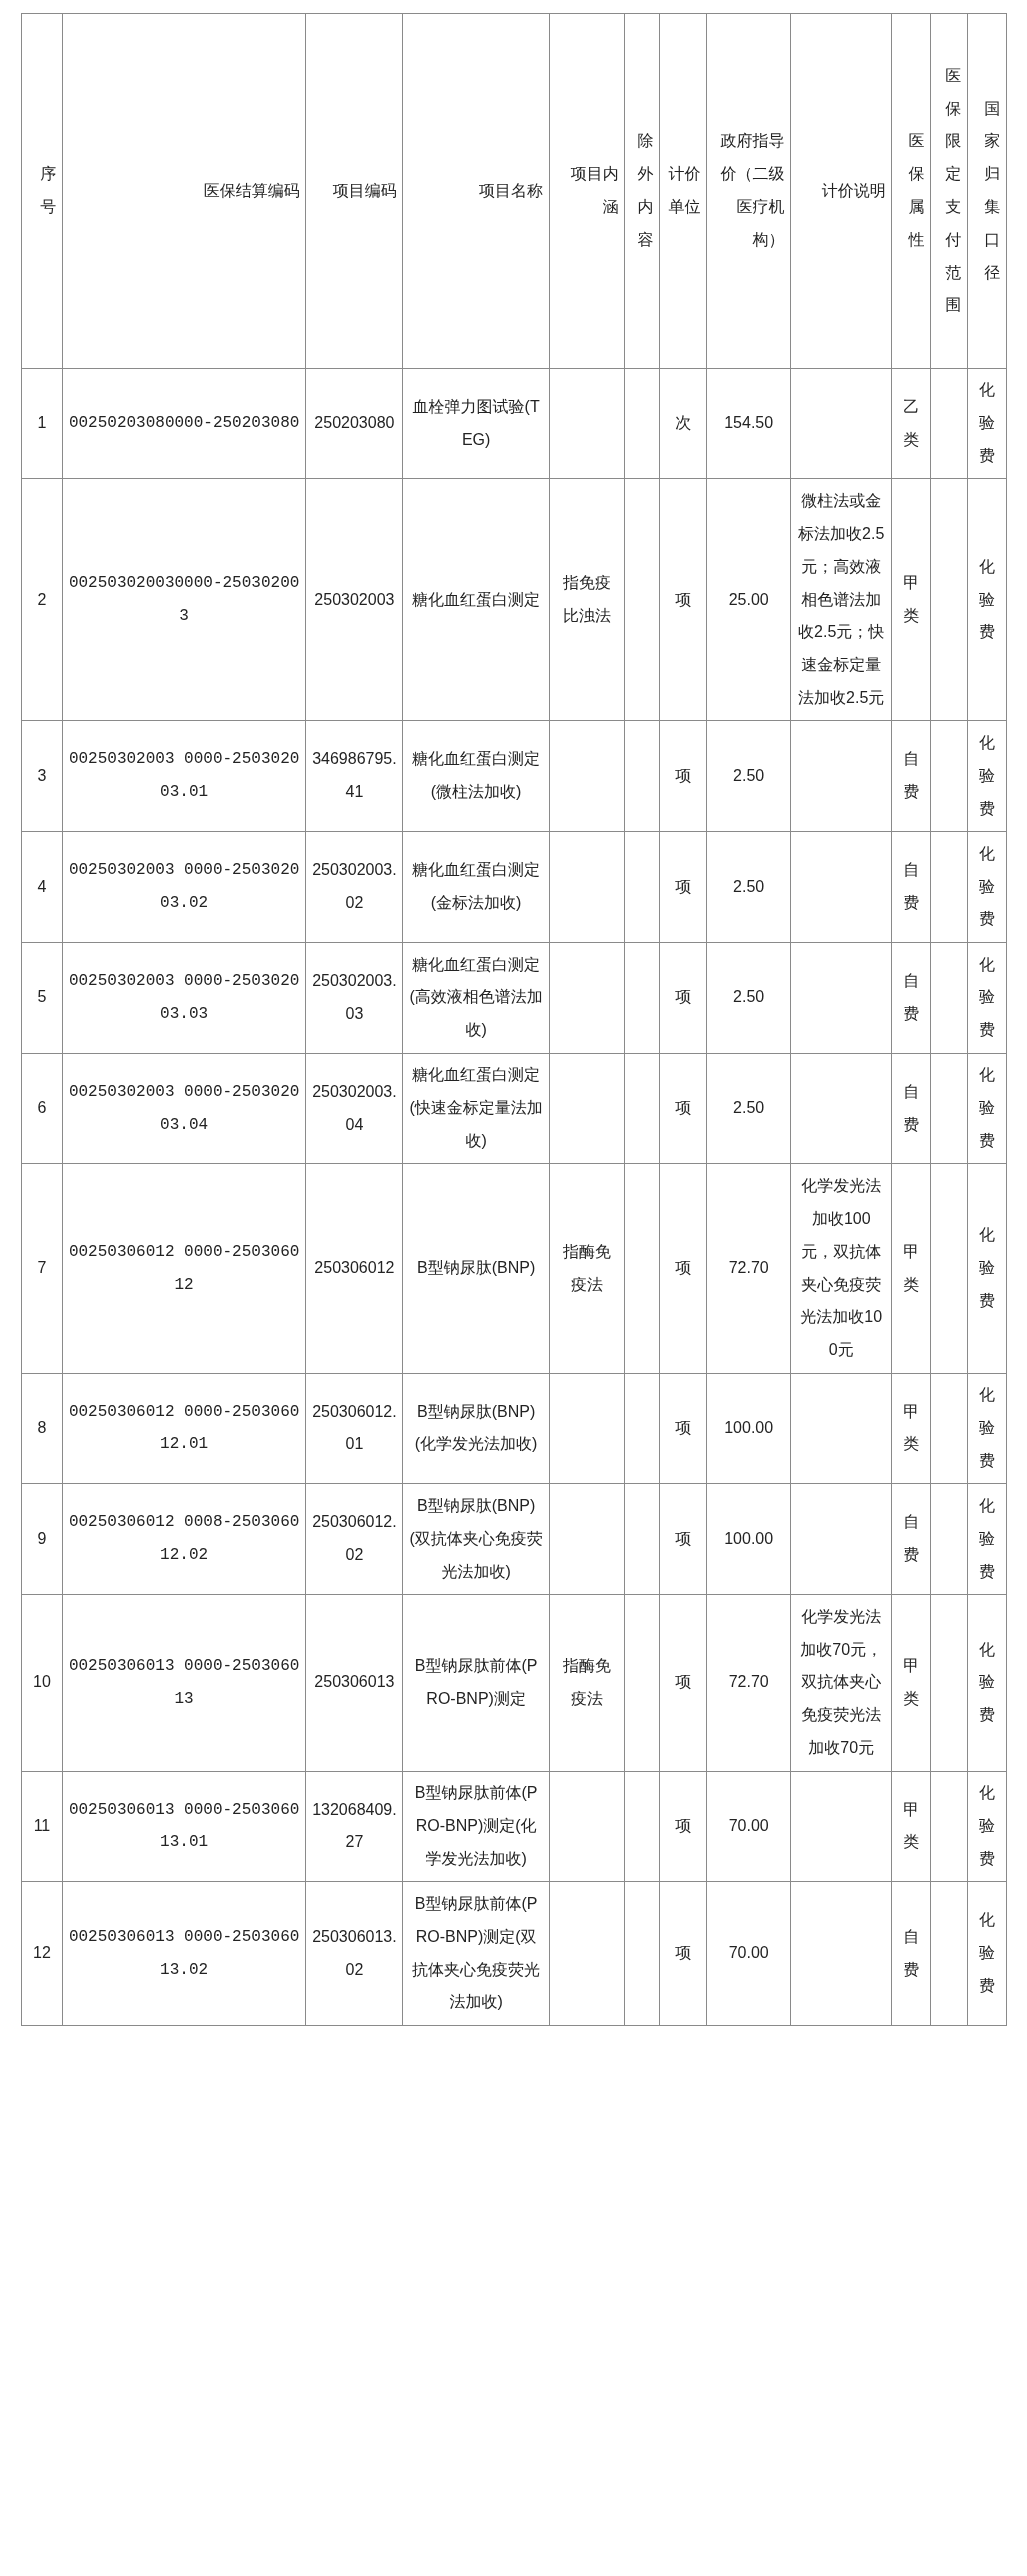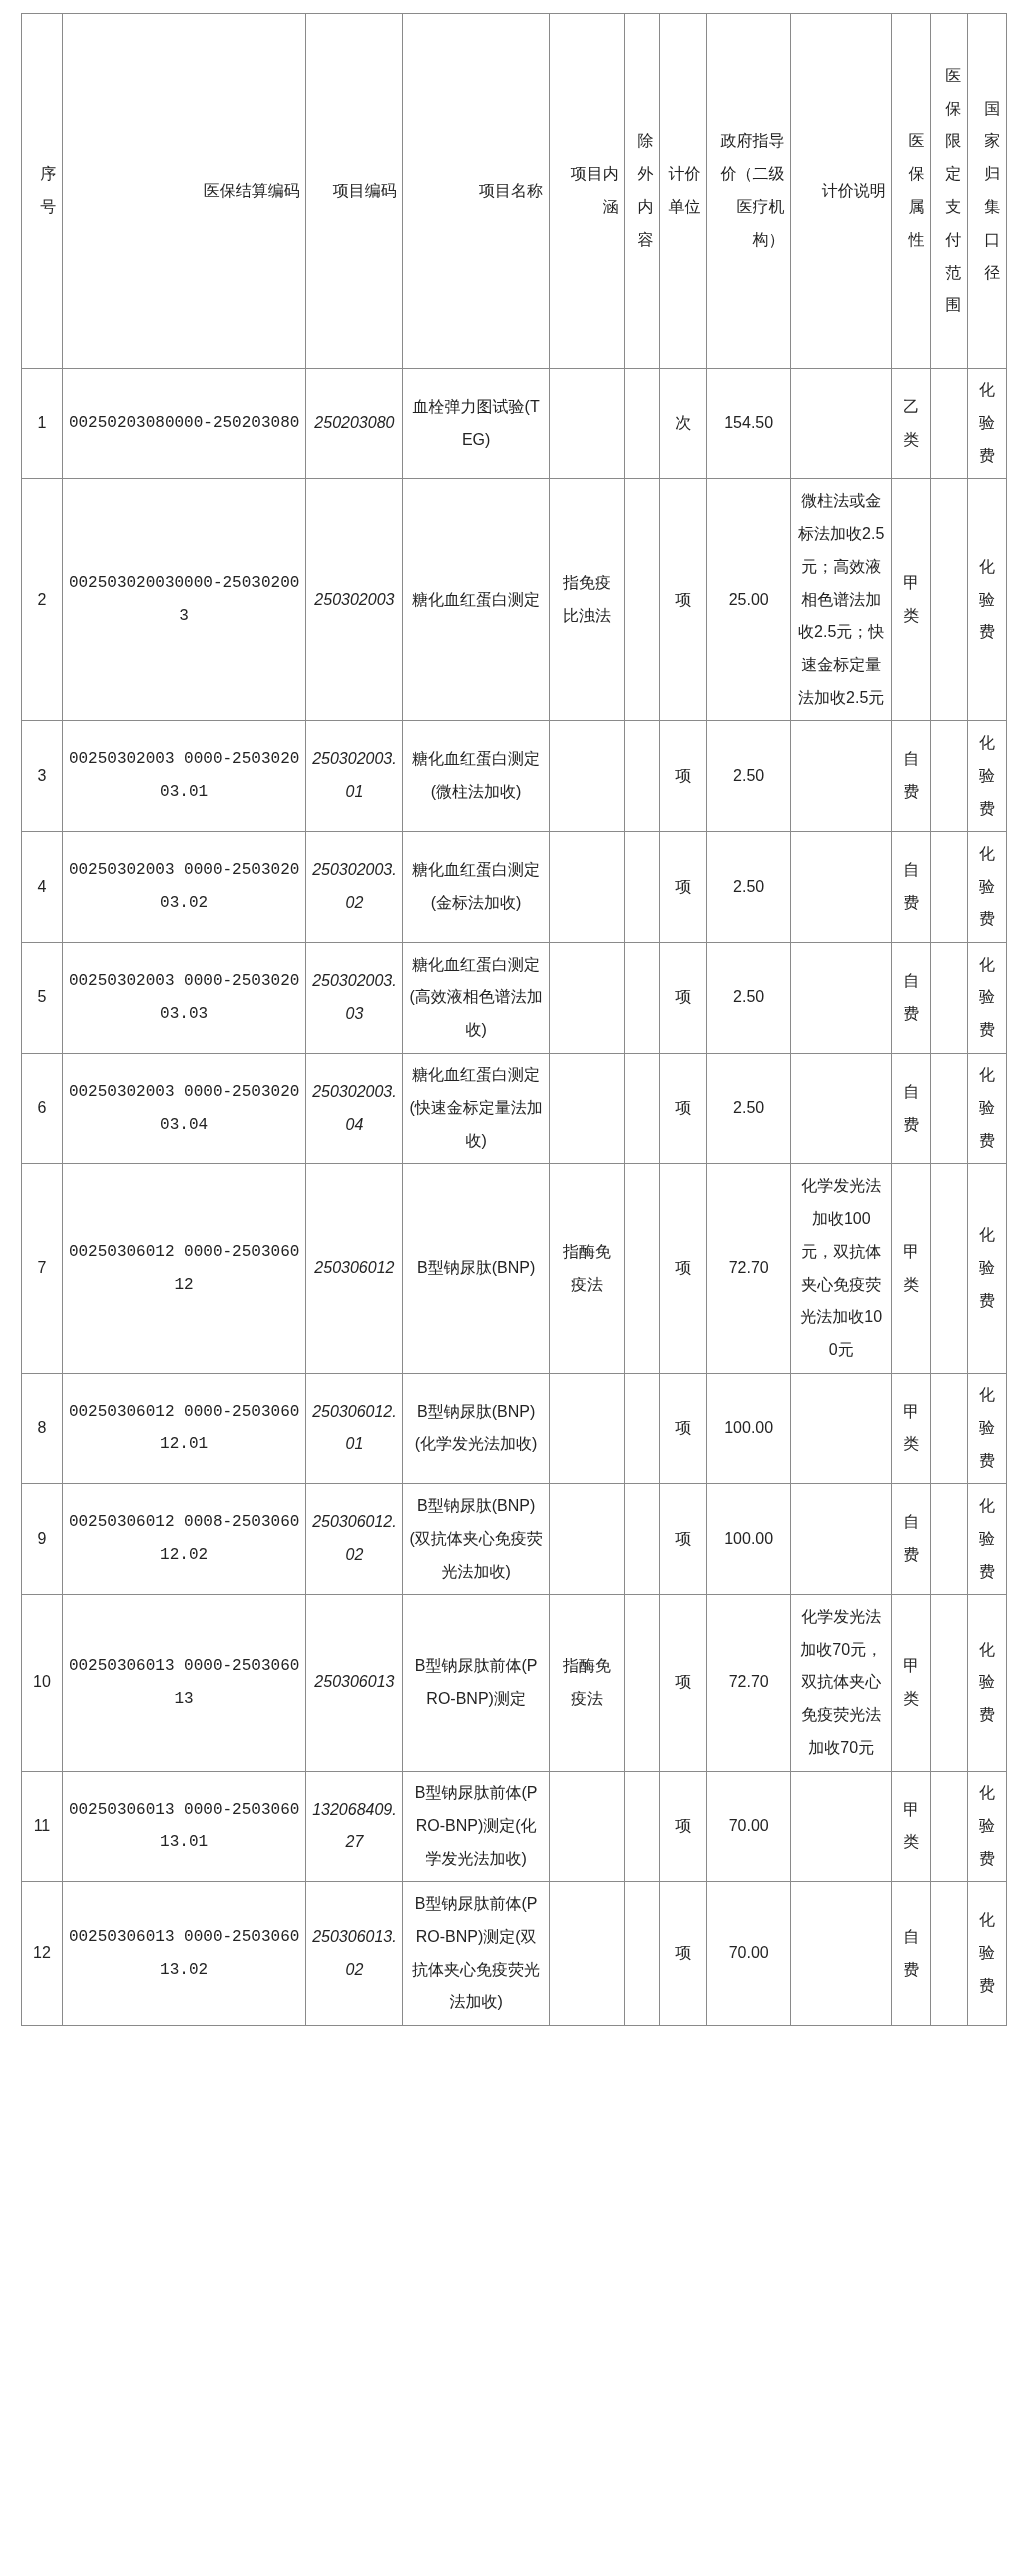--- a/index.html
+++ b/index.html
@@ -63,21 +63,21 @@
   }
   td.settle, td.code, td.name {
     text-align: center;
   }
   td.idx {
     font-size: 16px;
     letter-spacing: 0;
   }
   td.price { font-size: 16px; }
   td.settle { font-size: 15.7px; padding-left: 9.5px; font-family: Liberation Mono, monospace; }
-  td.code { font-size: 15.7px; padding-left: 7.6px; font-style: italic; }
+  td.code { font-size: 15.7px; padding-left: 7.6px; }
   td.name { font-size: 15.7px; padding-left: 7.6px; }
   td.desc { font-size: 15.7px; }
   td.conn { font-size: 15.7px; }
 
   
   th.narrow, td.narrow {
     padding-left: 1.9px;
     padding-right: 1.9px;
   }
 </style>
@@ -141,21 +141,21 @@
           <td class="unit narrow">项</td>
           <td class="price">25.00</td>
           <td class="desc narrow">微柱法或金标法加收2.5元；高效液相色谱法加收2.5元；快速金标定量法加收2.5元</td>
           <td class="attr narrow">甲类</td>
           <td class="limit narrow"></td>
           <td class="cat narrow">化验费</td>
         </tr>
         <tr>
           <td class="idx narrow">3</td>
           <td class="settle">00250302003 0000-250302003.01</td>
-          <td class="code">250302003.01</td>
+          <td class="code">346986795.41</td>
           <td class="name">糖化血红蛋白测定(微柱法加收)</td>
           <td class="conn narrow"></td>
           <td class="excl narrow"></td>
           <td class="unit narrow">项</td>
           <td class="price">2.50</td>
           <td class="desc narrow"></td>
           <td class="attr narrow">自费</td>
           <td class="limit narrow"></td>
           <td class="cat narrow">化验费</td>
         </tr>

